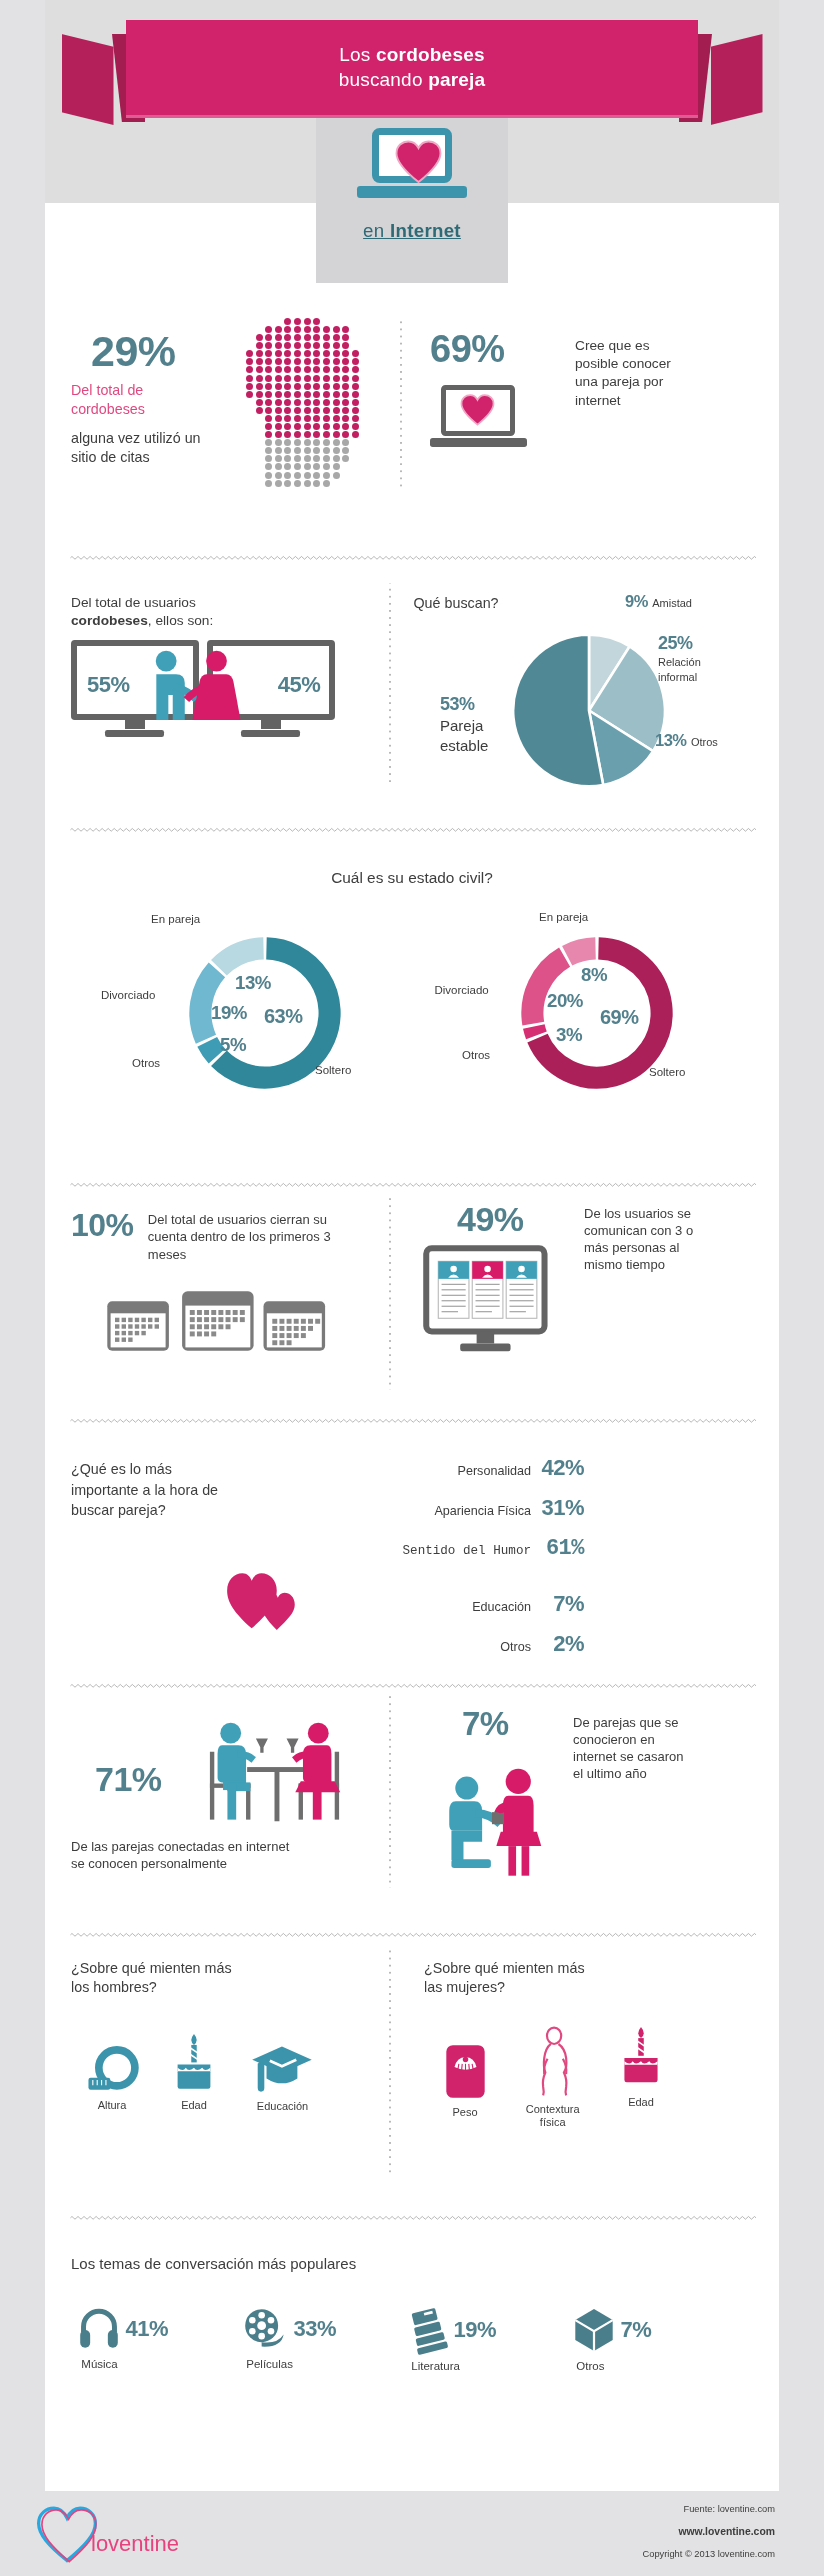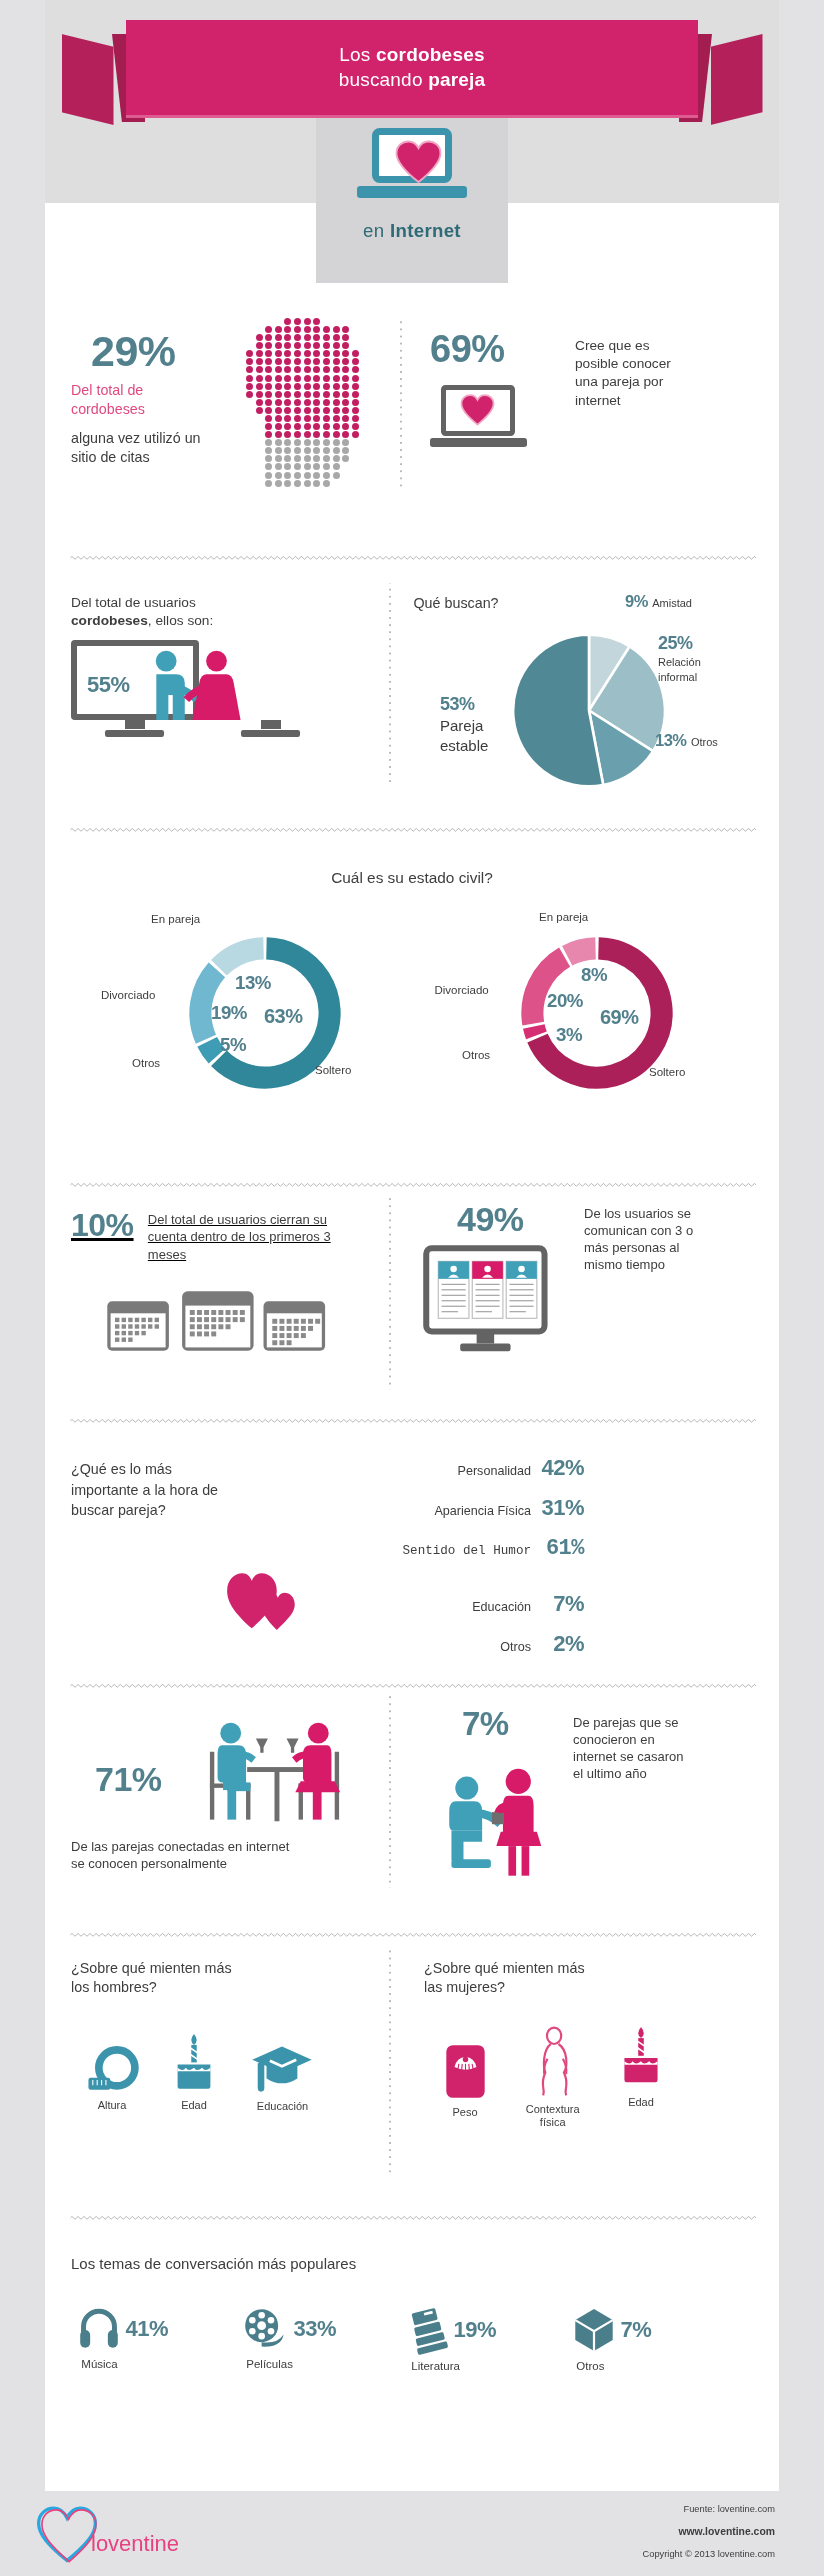--- a/index.html
+++ b/index.html
@@ -142,21 +142,21 @@
 
     <div class="laptop-hero" style="left:308px; top:128px;">
       <div class="lh-screen">
         <svg width="49" height="44" viewBox="0 0 100 92" style="position:absolute;left:15.4px;top:5px;">
           <path d="M50 88 C 18 62, 4 44, 4 28 C 4 12, 16 3, 29 3 C 39 3, 46 9, 50 17 C 54 9, 61 3, 71 3 C 84 3, 96 12, 96 28 C 96 44, 82 62, 50 88 Z" fill="#d1236c" stroke="#f0a7c4" stroke-width="4"></path>
         </svg>
       </div>
       <div class="lh-base"></div>
     </div>
 
-    <div class="en-internet" style="top:220px;">
+    <div class="en-internet" style="top:220px;text-decoration:underline;">
       <span class="thin">en </span><b>Internet</b>
     </div>
   </div>
 
   <div class="sec" style="left:45px; top:308px; width:734px; height:242px;">
 
     <div style="position:absolute; left:26px; top:22px; width:154px;">
       <div class="num-sketch" style="font-size:43px; line-height:1;margin-left:20px;">29%</div>
       <div class="body-txt-pink" style="font-size:14.3px; margin-top:7.7px; width:137px;">Del total de cordobeses</div>
       <div class="body-txt" style="font-size:14.3px; margin-top:10px; width:140px;">alguna vez utilizó un sitio de citas</div>
@@ -405,20 +405,23 @@
 
       <div style="position:absolute;left:0;top:0;width:128px;height:97px;">
         <div class="mon-frame" style="left:0;top:0;width:128px;height:80px;">
           <div class="num-sketch" style="position:absolute;left:10px;top:26px;font-size:22px;">55%</div>
         </div>
         <div class="mon-neck" style="left:54px;top:80px;width:20px;height:9.3px;"></div>
         <div class="mon-foot" style="left:34px;top:90px;width:59px;height:7.1px;"></div>
       </div>
 
       <div style="position:absolute;left:136px;top:0;width:128px;height:97px;">
+        <div class="mon-frame" style="left:0;top:0;width:128px;height:80px;">
+          <div class="num-sketch" style="position:absolute;right:8.8px;top:26px;font-size:22px;">45%</div>
+        </div>
         <div class="mon-neck" style="left:54px;top:80px;width:20px;height:9.3px;"></div>
         <div class="mon-foot" style="left:34px;top:90px;width:59px;height:7.1px;"></div>
       </div>
 
       <svg width="165" height="93" viewBox="0 0 300 170" style="position:absolute;left:63px;top:8.8px;">
 
         <circle cx="58" cy="22" r="19" fill="#3fa0b8"></circle>
         <path d="M40 46 h36 q16 0 16 16 v68 h-22 v-46 h-8 v46 h-22 v-68 q0 -16 0 -16 z" fill="#3fa0b8"></path>
         <path d="M74 62 q30 8 44 26 l-10 9 q-14 -16 -38 -22 z" fill="#3fa0b8"></path>
 
@@ -507,21 +510,21 @@
   </div>
 
   <div class="divider" style="top:1181px;">
     <svg width="684" height="7.7" viewBox="0 0 1244 14">
       <path id="w3" d="M0 7 q 2.75 -5 5.5 0 q 2.75 5 5.5 0 q 2.75 -5 5.5 0 q 2.75 5 5.5 0 q 2.75 -5 5.5 0 q 2.75 5 5.5 0 q 2.75 -5 5.5 0 q 2.75 5 5.5 0 q 2.75 -5 5.5 0 q 2.75 5 5.5 0 q 2.75 -5 5.5 0 q 2.75 5 5.5 0 q 2.75 -5 5.5 0 q 2.75 5 5.5 0 q 2.75 -5 5.5 0 q 2.75 5 5.5 0 q 2.75 -5 5.5 0 q 2.75 5 5.5 0 q 2.75 -5 5.5 0 q 2.75 5 5.5 0 q 2.75 -5 5.5 0 q 2.75 5 5.5 0 q 2.75 -5 5.5 0 q 2.75 5 5.5 0 q 2.75 -5 5.5 0 q 2.75 5 5.5 0 q 2.75 -5 5.5 0 q 2.75 5 5.5 0 q 2.75 -5 5.5 0 q 2.75 5 5.5 0 q 2.75 -5 5.5 0 q 2.75 5 5.5 0 q 2.75 -5 5.5 0 q 2.75 5 5.5 0 q 2.75 -5 5.5 0 q 2.75 5 5.5 0 q 2.75 -5 5.5 0 q 2.75 5 5.5 0 q 2.75 -5 5.5 0 q 2.75 5 5.5 0 q 2.75 -5 5.5 0 q 2.75 5 5.5 0 q 2.75 -5 5.5 0 q 2.75 5 5.5 0 q 2.75 -5 5.5 0 q 2.75 5 5.5 0 q 2.75 -5 5.5 0 q 2.75 5 5.5 0 q 2.75 -5 5.5 0 q 2.75 5 5.5 0 q 2.75 -5 5.5 0 q 2.75 5 5.5 0 q 2.75 -5 5.5 0 q 2.75 5 5.5 0 q 2.75 -5 5.5 0 q 2.75 5 5.5 0 q 2.75 -5 5.5 0 q 2.75 5 5.5 0 q 2.75 -5 5.5 0 q 2.75 5 5.5 0 q 2.75 -5 5.5 0 q 2.75 5 5.5 0 q 2.75 -5 5.5 0 q 2.75 5 5.5 0 q 2.75 -5 5.5 0 q 2.75 5 5.5 0 q 2.75 -5 5.5 0 q 2.75 5 5.5 0 q 2.75 -5 5.5 0 q 2.75 5 5.5 0 q 2.75 -5 5.5 0 q 2.75 5 5.5 0 q 2.75 -5 5.5 0 q 2.75 5 5.5 0 q 2.75 -5 5.5 0 q 2.75 5 5.5 0 q 2.75 -5 5.5 0 q 2.75 5 5.5 0 q 2.75 -5 5.5 0 q 2.75 5 5.5 0 q 2.75 -5 5.5 0 q 2.75 5 5.5 0 q 2.75 -5 5.5 0 q 2.75 5 5.5 0 q 2.75 -5 5.5 0 q 2.75 5 5.5 0 q 2.75 -5 5.5 0 q 2.75 5 5.5 0 q 2.75 -5 5.5 0 q 2.75 5 5.5 0 q 2.75 -5 5.5 0 q 2.75 5 5.5 0 q 2.75 -5 5.5 0 q 2.75 5 5.5 0 q 2.75 -5 5.5 0 q 2.75 5 5.5 0 q 2.75 -5 5.5 0 q 2.75 5 5.5 0 q 2.75 -5 5.5 0 q 2.75 5 5.5 0 q 2.75 -5 5.5 0 q 2.75 5 5.5 0 q 2.75 -5 5.5 0 q 2.75 5 5.5 0 q 2.75 -5 5.5 0 q 2.75 5 5.5 0 q 2.75 -5 5.5 0 q 2.75 5 5.5 0 q 2.75 -5 5.5 0 q 2.75 5 5.5 0 q 2.75 -5 5.5 0 q 2.75 5 5.5 0 q 2.75 -5 5.5 0 q 2.75 5 5.5 0 q 2.75 -5 5.5 0 q 2.75 5 5.5 0 q 2.75 -5 5.5 0 q 2.75 5 5.5 0 q 2.75 -5 5.5 0 q 2.75 5 5.5 0 q 2.75 -5 5.5 0 q 2.75 5 5.5 0 q 2.75 -5 5.5 0 q 2.75 5 5.5 0 q 2.75 -5 5.5 0 q 2.75 5 5.5 0 q 2.75 -5 5.5 0 q 2.75 5 5.5 0 q 2.75 -5 5.5 0 q 2.75 5 5.5 0 q 2.75 -5 5.5 0 q 2.75 5 5.5 0 q 2.75 -5 5.5 0 q 2.75 5 5.5 0 q 2.75 -5 5.5 0 q 2.75 5 5.5 0 q 2.75 -5 5.5 0 q 2.75 5 5.5 0 q 2.75 -5 5.5 0 q 2.75 5 5.5 0 q 2.75 -5 5.5 0 q 2.75 5 5.5 0 q 2.75 -5 5.5 0 q 2.75 5 5.5 0 q 2.75 -5 5.5 0 q 2.75 5 5.5 0 q 2.75 -5 5.5 0 q 2.75 5 5.5 0 q 2.75 -5 5.5 0 q 2.75 5 5.5 0 q 2.75 -5 5.5 0 q 2.75 5 5.5 0 q 2.75 -5 5.5 0 q 2.75 5 5.5 0 q 2.75 -5 5.5 0 q 2.75 5 5.5 0 q 2.75 -5 5.5 0 q 2.75 5 5.5 0 q 2.75 -5 5.5 0 q 2.75 5 5.5 0 q 2.75 -5 5.5 0 q 2.75 5 5.5 0 q 2.75 -5 5.5 0 q 2.75 5 5.5 0 q 2.75 -5 5.5 0 q 2.75 5 5.5 0 q 2.75 -5 5.5 0 q 2.75 5 5.5 0 q 2.75 -5 5.5 0 q 2.75 5 5.5 0 q 2.75 -5 5.5 0 q 2.75 5 5.5 0 q 2.75 -5 5.5 0 q 2.75 5 5.5 0 q 2.75 -5 5.5 0 q 2.75 5 5.5 0 q 2.75 -5 5.5 0 q 2.75 5 5.5 0 q 2.75 -5 5.5 0 q 2.75 5 5.5 0 q 2.75 -5 5.5 0 q 2.75 5 5.5 0 q 2.75 -5 5.5 0 q 2.75 5 5.5 0 q 2.75 -5 5.5 0 q 2.75 5 5.5 0 q 2.75 -5 5.5 0 q 2.75 5 5.5 0 q 2.75 -5 5.5 0 q 2.75 5 5.5 0 q 2.75 -5 5.5 0 q 2.75 5 5.5 0 q 2.75 -5 5.5 0 q 2.75 5 5.5 0 q 2.75 -5 5.5 0 q 2.75 5 5.5 0 q 2.75 -5 5.5 0 q 2.75 5 5.5 0 q 2.75 -5 5.5 0 q 2.75 5 5.5 0 q 2.75 -5 5.5 0 q 2.75 5 5.5 0 q 2.75 -5 5.5 0 q 2.75 5 5.5 0 q 2.75 -5 5.5 0 q 2.75 5 5.5 0 q 2.75 -5 5.5 0 q 2.75 5 5.5 0 q 2.75 -5 5.5 0 q 2.75 5 5.5 0 q 2.75 -5 5.5 0 q 2.75 5 5.5 0 q 2.75 -5 5.5 0 q 2.75 5 5.5 0 q 2.75 -5 5.5 0 q 2.75 5 5.5 0 q 2.75 -5 5.5 0 q 2.75 5 5.5 0 q 2.75 -5 5.5 0 q 2.75 5 5.5 0 q 2.75 -5 5.5 0 q 2.75 5 5.5 0 q 2.75 -5 5.5 0 q 2.75 5 5.5 0 q 2.75 -5 5.5 0 q 2.75 5 5.5 0 q 2.75 -5 5.5 0" fill="none" stroke="#9a9a9a" stroke-width="1.3"></path>
     </svg>
   </div>
 
   <div class="sec" style="left:45px; top:1198px; width:734px; height:203px;">
 
-    <div style="position:absolute;left:26px;top:11px;width:308px;text-decoration:underline;">
+    <div style="position:absolute;left:26px;top:11px;width:308px;">
       <div style="display:flex;align-items:flex-start;gap:14.3px;">
         <div class="num-sketch" style="font-size:32px;line-height:1;">10%</div>
         <div class="body-txt" style="font-size:13px;width:192px;padding-top:2.2px;">Del total de usuarios cierran su cuenta dentro de los primeros 3 meses</div>
       </div>
 
       <div style="position:relative;width:231px;height:66px;margin:25px auto 0 33px;">
         <svg width="231" height="66" viewBox="0 0 420 120">
           <g fill="#7a7a7a">
             <rect x="6" y="24" width="112" height="90" rx="9"></rect>
             <rect x="290" y="24" width="112" height="90" rx="9"></rect>

